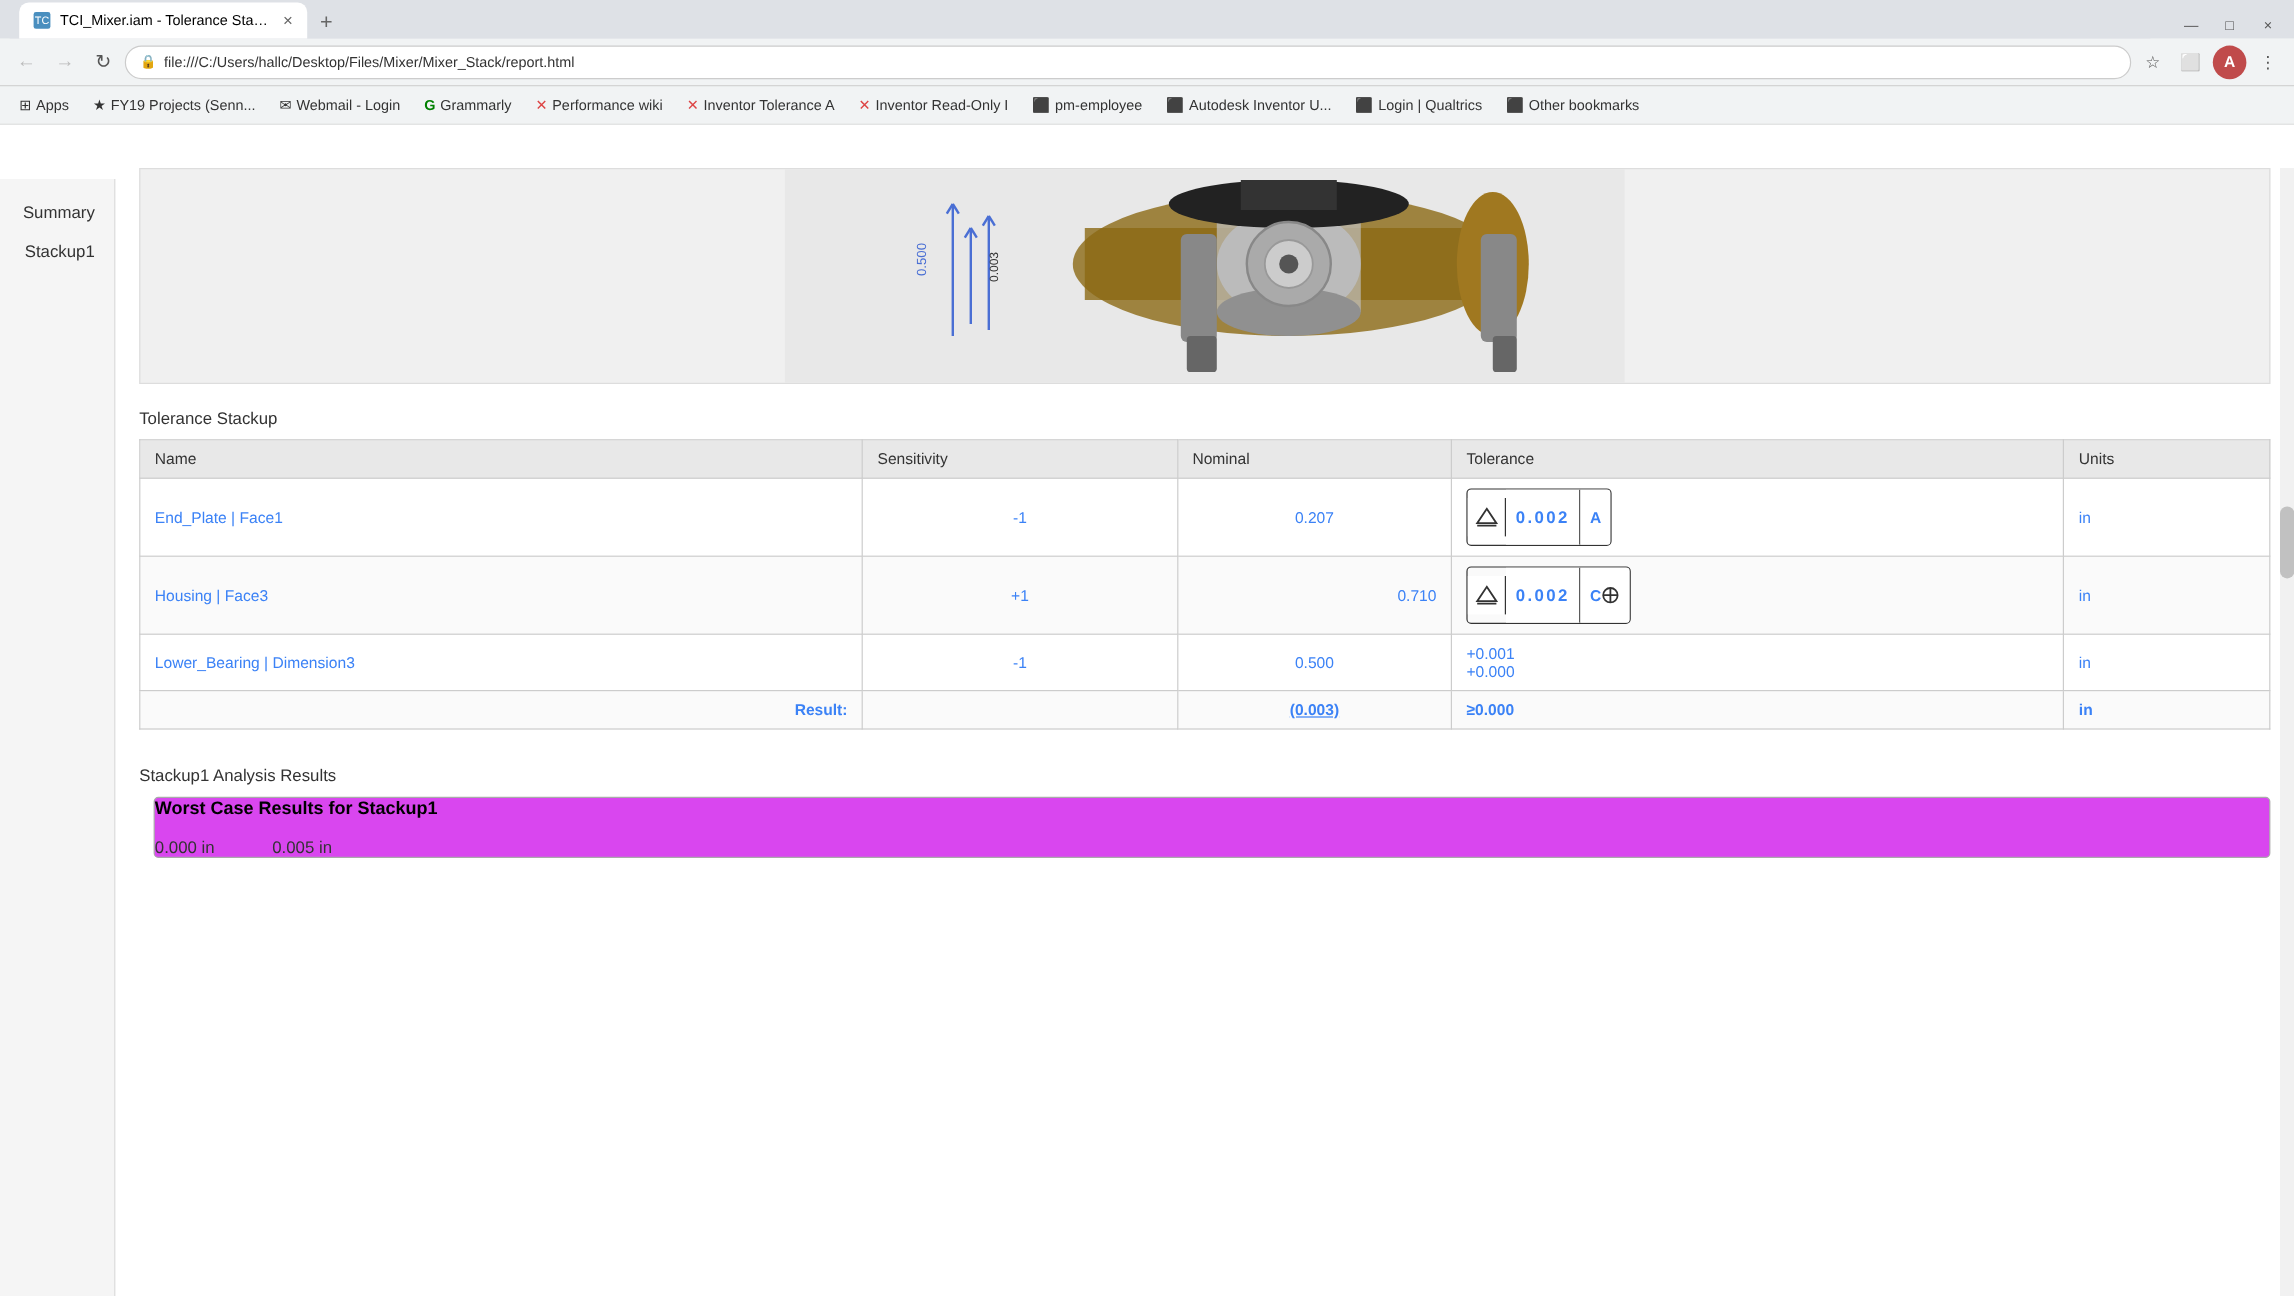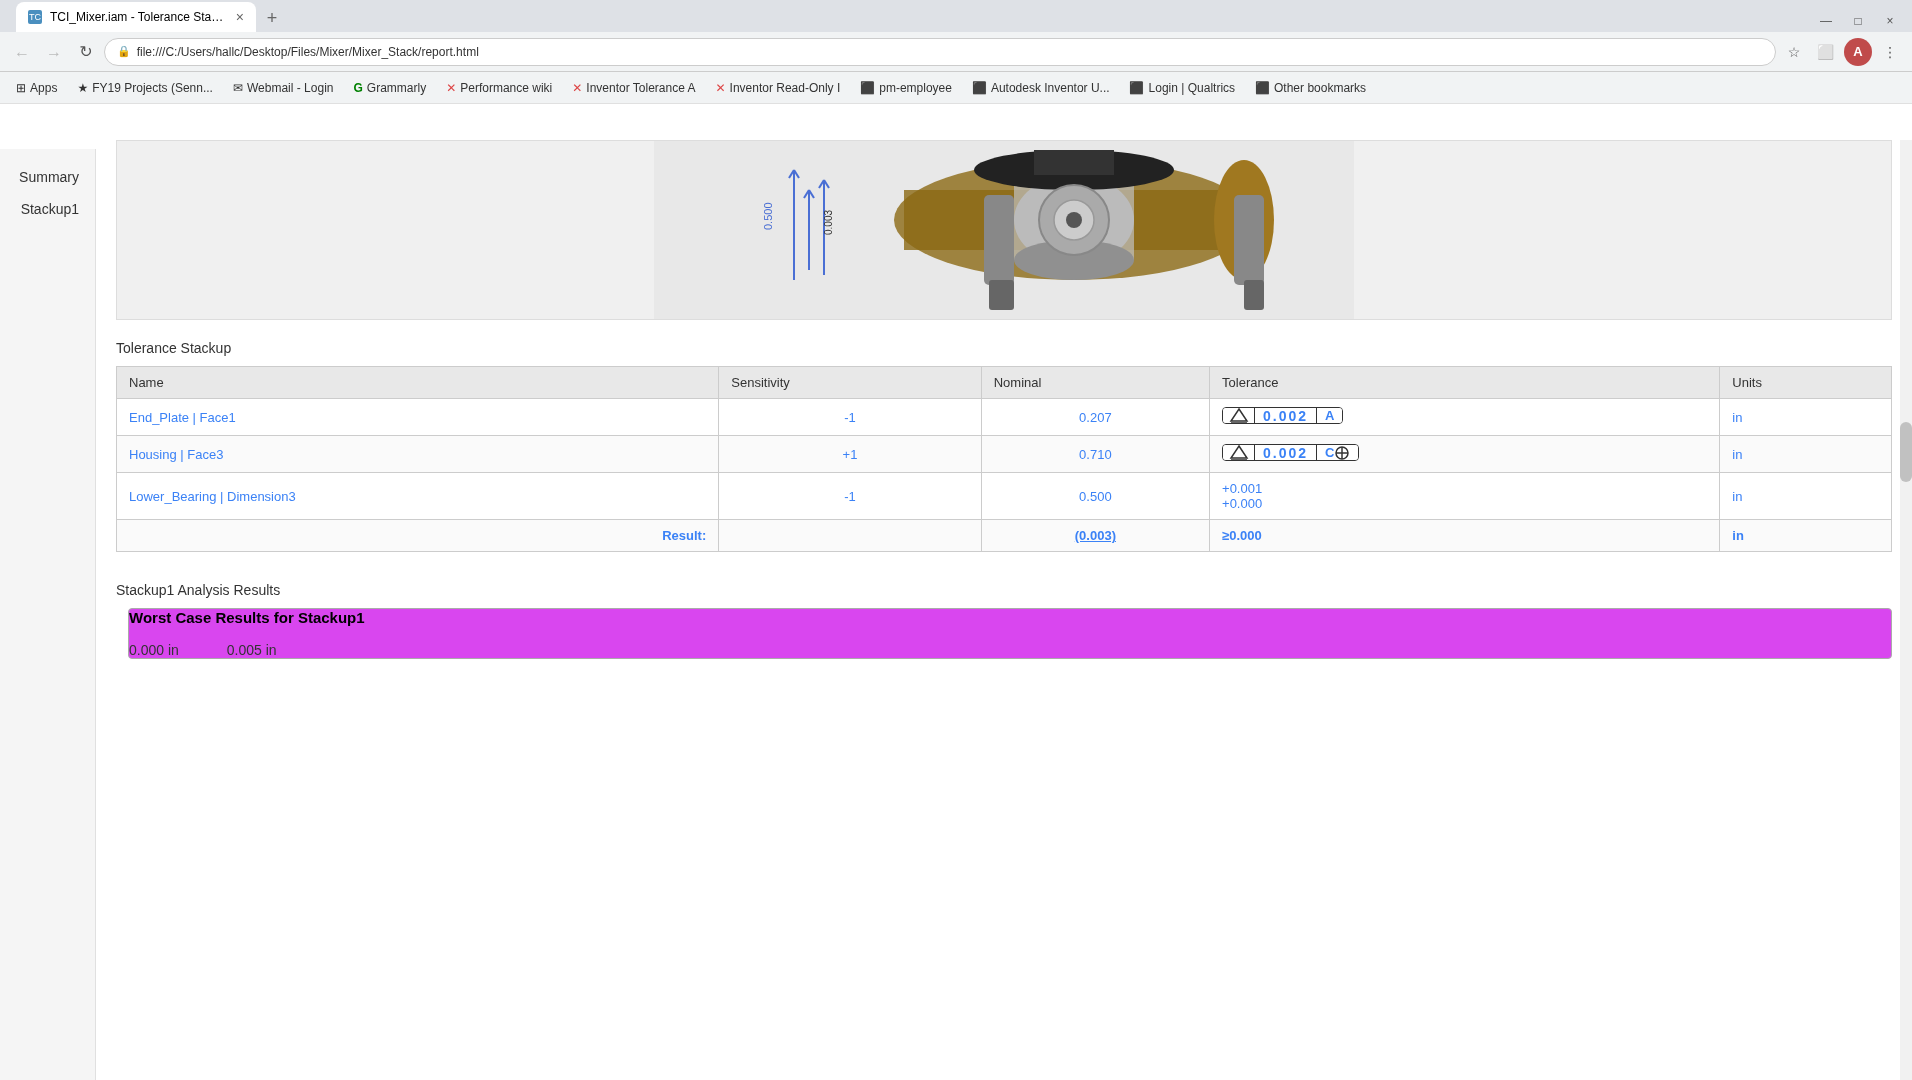--- a/index.html
+++ b/index.html
@@ -183,21 +183,21 @@
       color: #3b82f6;
       vertical-align: middle;
     }
     .tolerance-table tr:nth-child(even) { background: #fafafa; }
     .tolerance-badge {
       display: inline-flex;
       align-items: center;
       border: 1.5px solid #333;
       border-radius: 4px;
       overflow: hidden;
-      height: 17px;
+      height: 48px;
     }
     .tolerance-icon {
       width: 32px;
       height: 32px;
       border-right: 1.5px solid #333;
       display: flex;
       align-items: center;
       justify-content: center;
       background: #fff;
       font-size: 16px;
@@ -453,21 +453,21 @@
               <div class="tolerance-value">0.002</div>
               <div class="tolerance-modifier">A</div>
             </div>
           </td>
           <td>in</td>
         </tr>
 
         <tr>
           <td>Housing | Face3</td>
           <td style="text-align:center;">+1</td>
-          <td style="text-align:center;">0.710</td>
+          <td style="text-align:right;">0.710</td>
           <td>
             <div class="tolerance-badge">
               <div class="tolerance-icon">
                 <svg width="22" height="22" viewBox="0 0 22 22">
                   <polygon points="11,4 19,16 3,16" fill="none" stroke="#333" stroke-width="1.5"></polygon>
                   <line x1="3" y1="18" x2="19" y2="18" stroke="#333" stroke-width="1.5"></line>
                 </svg>
               </div>
               <div class="tolerance-value">0.002</div>
               <div class="tolerance-modifier">

